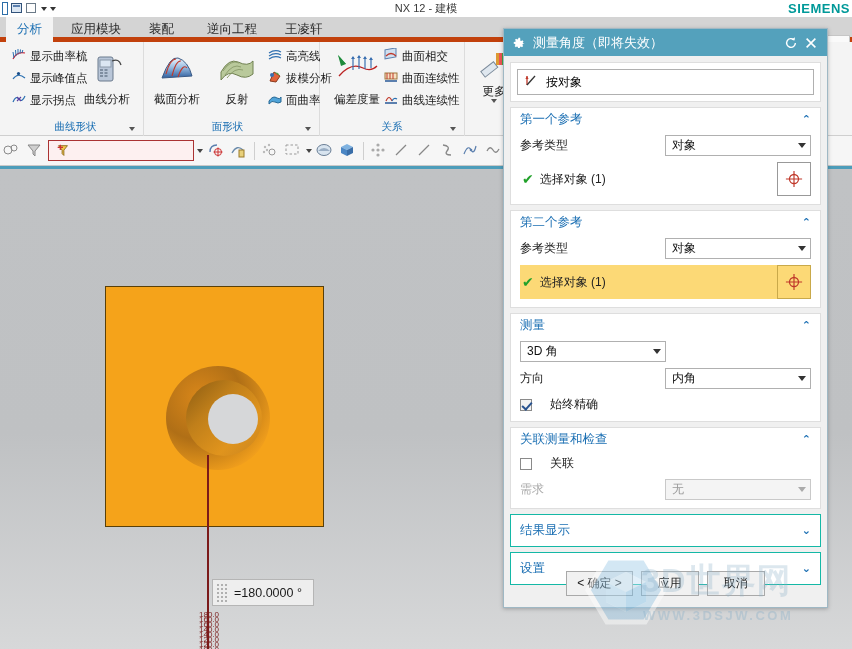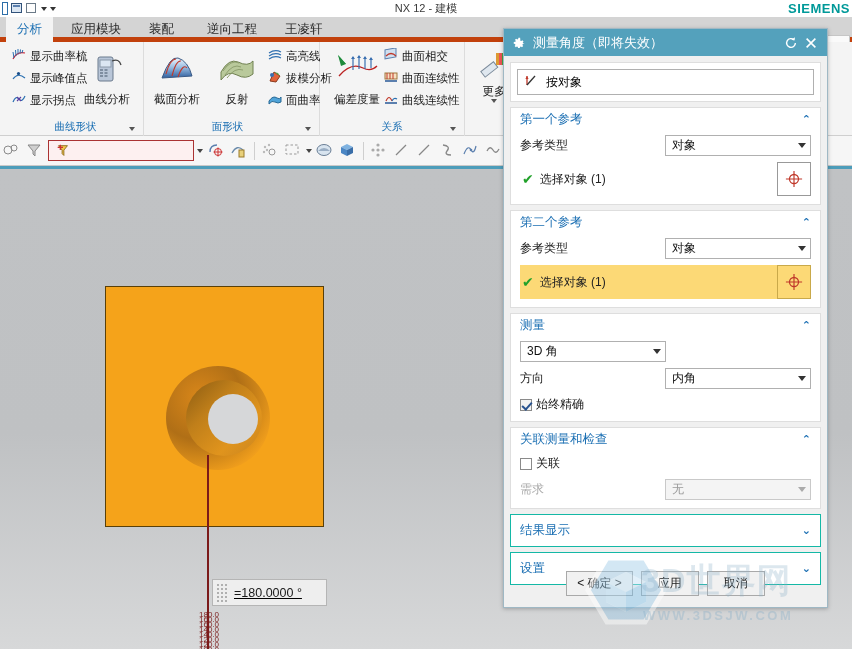--- a/index.html
+++ b/index.html
@@ -118,21 +118,21 @@
   .vstack {
     position: absolute; left: 193px; top: 443px; width: 32px;
     text-align: center; color: #7b1a1a; font-size: 8px; line-height: 11px;
     font-family: "Liberation Sans", sans-serif; white-space: nowrap;
   }
   .vstack span { display: block; }
   .vstack span.tight { line-height: 5px; }
   .meas-callout {
     position: absolute; left: 212px; top: 410px;
     background: #eeeeee; border: 1px solid #b5b5b5;
-    display: flex; align-items: center; height: 27px; padding-right: 24px; text-decoration: underline;
+    display: flex; align-items: center; height: 27px; padding-right: 11px;
   }
   .grip {
     width: 13px; height: 19px; margin: 0 5px 0 3px;
     background-image: radial-gradient(#b0b0b0 40%, transparent 42%);
     background-size: 4px 4px; background-position: 0 0;
   }
   .meas-callout .val { font-size: 12.5px; color: #1a1a1a; }
 
   
   .dialog {
@@ -183,21 +183,21 @@
   }
   .selrow.hl { background: #fcd976; }
   .selrow .left { flex: 1; display: flex; align-items: center; gap: 6px; padding-left: 2px; font-size: 12px; color: #222; }
   .tick { color: #21a12a; font-size: 14px; font-weight: bold; }
   .pickbtn {
     width: 34px; border: 1px solid #999; background: #fff;
     display: flex; align-items: center; justify-content: center;
   }
   .selrow.hl .pickbtn { background: #fcd976; border-color: #c9a94a; }
 
-  .cbrow { display: flex; align-items: center; gap: 4px; font-size: 12px; color: #222; }
+  .cbrow { display: flex; align-items: center; gap: 18px; font-size: 12px; color: #222; }
   .cb { width: 12px; height: 12px; border: 1px solid #8a8a8a; background: #fff; position: relative; }
   .cb.on { background: #f2f2f2; }
   .cb.on::after {
     content: ""; position: absolute; left: 3px; top: 0px; width: 4px; height: 8px;
     border: solid #27528f; border-width: 0 2px 2px 0; transform: rotate(42deg);
   }
 
   .collapsed {
     background: #fff; border: 1px solid #14b8a6; margin-bottom: 5px;
     padding: 7px 9px; display: flex; align-items: center; justify-content: space-between;

